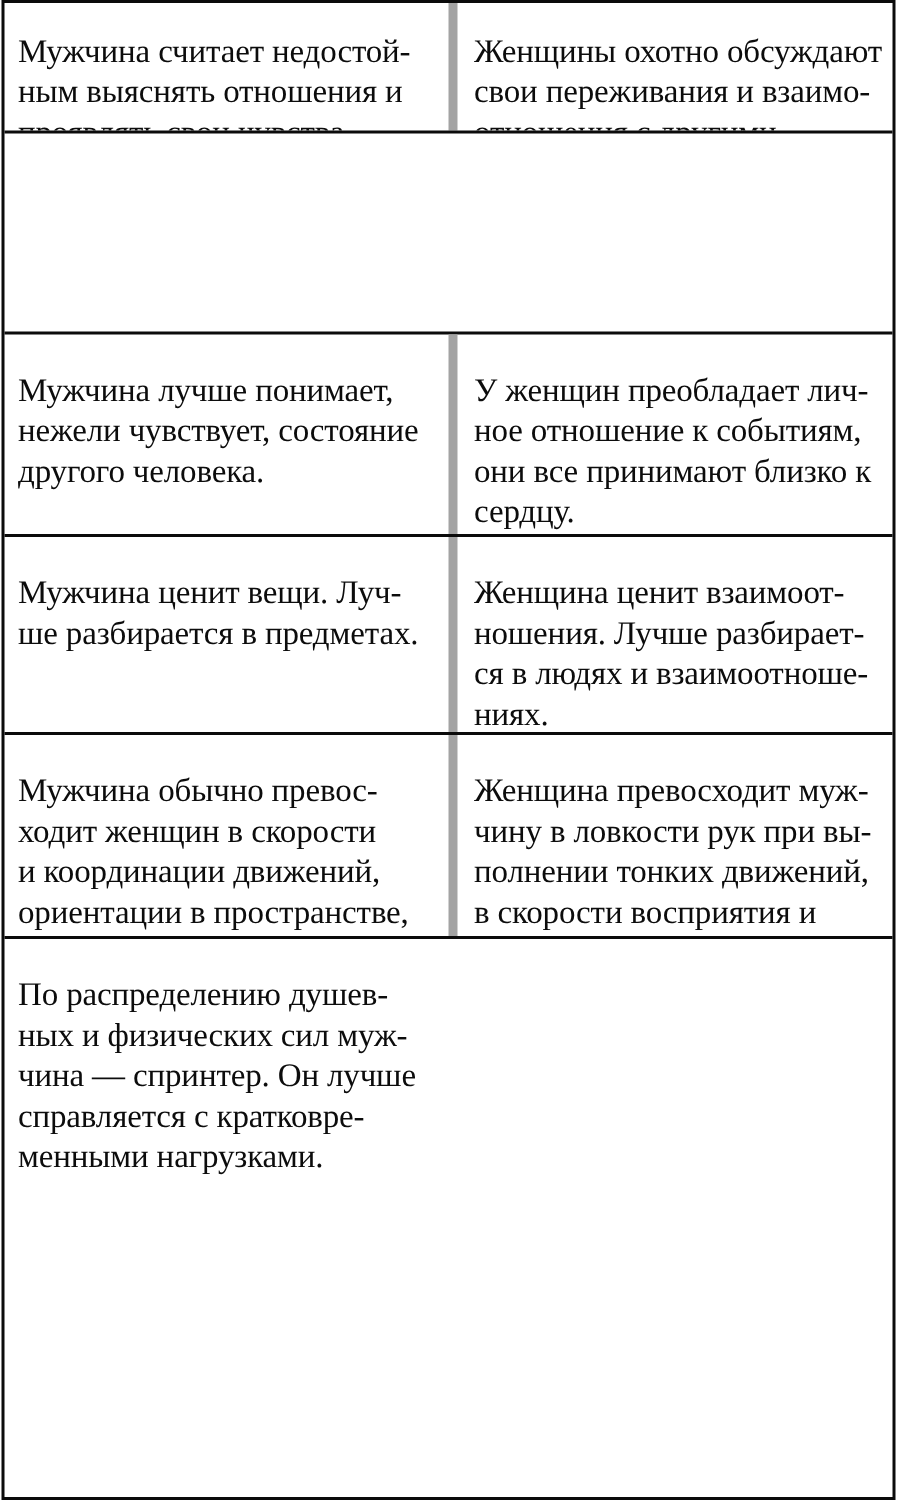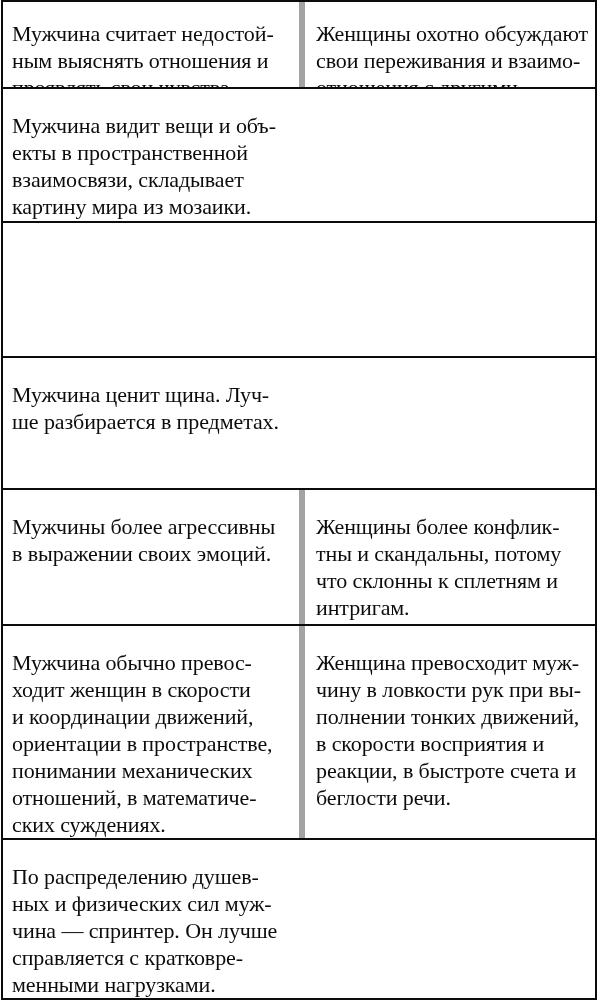--- a/index.html
+++ b/index.html
@@ -62,42 +62,41 @@
     <div class="cmp-row">
       <div class="cell left">Мужчина считает недостой-
 ным выяснять отношения и
 проявлять свои чувства.</div>
       <div class="cell right">Женщины охотно обсуждают
 свои переживания и взаимо-
 отношения с другими людьми.</div>
     </div>
 
     <div class="cmp-row">
-      <div class="cell left">Мужчина видит вещи и объ-
-екты в пространственной
-взаимосвязи, складывает
-картину мира из мозаики.</div>
     </div>
 
     <div class="cmp-row">
+      <div class="cell left">Мужчина лучше понимает,
+нежели чувствует, состояние
+другого человека.</div>
+      <div class="cell right">У женщин преобладает лич-
+ное отношение к событиям,
+они все принимают близко к
+сердцу.</div>
     </div>
 
     <div class="cmp-row">
-      <div class="cell left">Мужчина ценит щина. Луч-
+      <div class="cell left">Мужчина ценит вещи. Луч-
 ше разбирается в предметах.</div>
+      <div class="cell right">Женщина ценит взаимоот-
+ношения. Лучше разбирает-
+ся в людях и взаимоотноше-
+ниях.</div>
     </div>
 
-    <div class="cmp-row">
-      <div class="cell left">Мужчины более агрессивны
-в выражении своих эмоций.</div>
-      <div class="cell right">Женщины более конфлик-
-тны и скандальны, потому
-что склонны к сплетням и
-интригам.</div>
-    </div>
 
     <div class="cmp-row">
       <div class="cell left">Мужчина обычно превос-
 ходит женщин в скорости
 и координации движений,
 ориентации в пространстве,
 понимании механических
 отношений, в математиче-
 ских суждениях.</div>
       <div class="cell right">Женщина превосходит муж-

